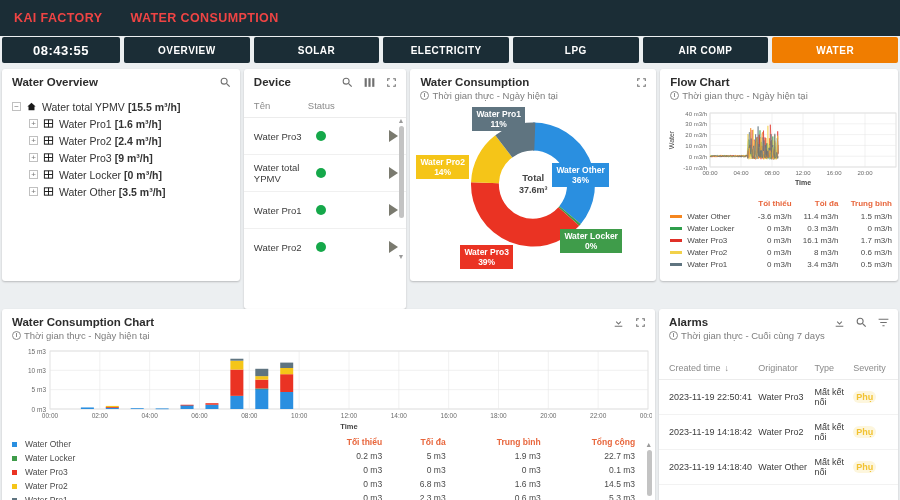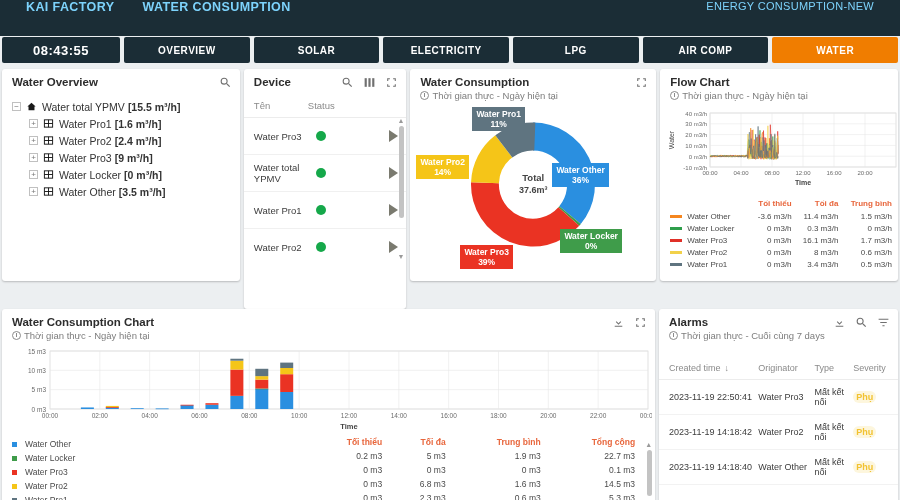--- a/index.html
+++ b/index.html
@@ -5,22 +5,22 @@
   * { box-sizing: border-box; margin: 0; padding: 0; }
   html, body {
     width: 900px; height: 500px;
     font-family: "Liberation Sans", sans-serif;
     background: #eceff1;
     overflow: hidden;
   }
 
   
   .topbar {
-    height: 36px; background: #1b2d36; color: #7dd3fc;
-    display: flex; align-items: flex-start; padding: 0 26px;
+    height: 36px; background: #1b2d36; color: #ef4444;
+    display: flex; align-items: center; padding: 0 14px;
   }
   .brand { font-size: 12.5px; font-weight: bold; letter-spacing: .4px; }
   .page-title { font-size: 12.5px; font-weight: bold; letter-spacing: .4px; margin-left: 28px; }
   .spacer { flex: 1; }
   .dash-name { font-size: 11px; letter-spacing: .3px; }
 
   
   .tabstrip { height: 30px; display: flex; gap: 4px; padding: 1px 2px 3px 2px; }
   .tab {
     flex: 1; background: #1b2d36; color: #fff;
@@ -154,21 +154,20 @@
   .sortarrow { margin-left: 4px; font-size: 9px; }
   text { font-family: "Liberation Sans", sans-serif; }
 </style>
 </head>
 <body>
 
 <div class="topbar">
   <span class="brand">KAI FACTORY</span>
   <span class="page-title">WATER CONSUMPTION</span>
   <span class="spacer"></span>
-  <span class="dash-name">ENERGY CONSUMPTION-NEW</span>
 </div>
 
 <div class="tabstrip" id="tabstrip">
     <div class="tab clock">
       <span>08:43:55</span>
     </div>
     <div class="tab">
       <span>OVERVIEW</span>
     </div>
     <div class="tab">

